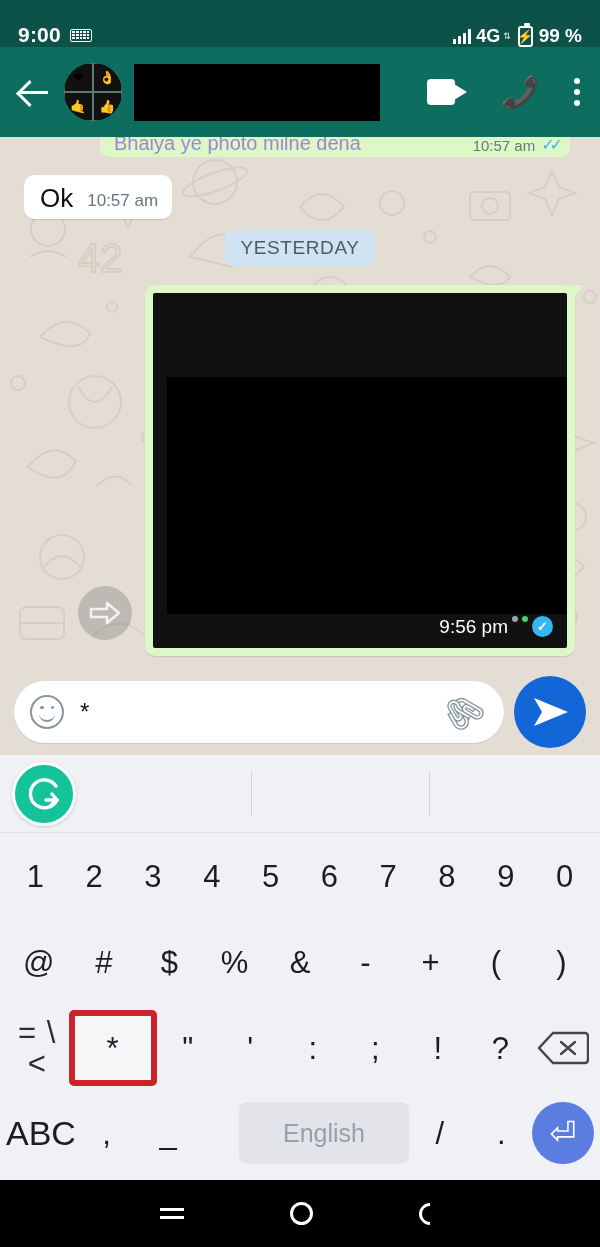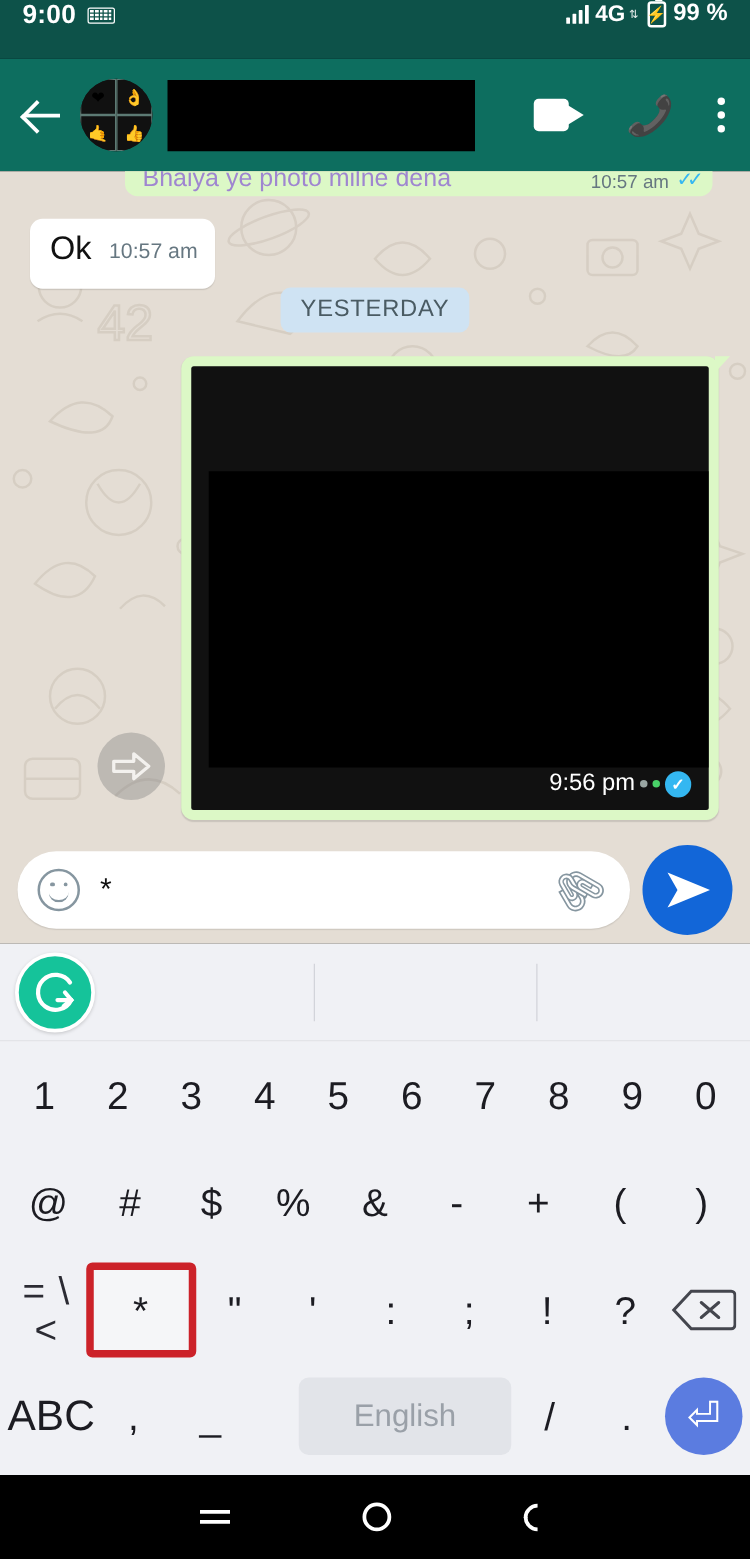--- a/index.html
+++ b/index.html
@@ -7,21 +7,21 @@
     width:600px; height:1247px;
     font-family:"Liberation Sans", sans-serif;
     background:#000; overflow:hidden;
   }
   .phone { position:relative; width:600px; height:1247px; overflow:hidden; }
 
   
   .statusbar {
     position:absolute; top:0; left:0; width:600px; height:47px;
     background:#0d5249; color:#fff;
-    display:flex; align-items:flex-start; justify-content:space-between;
+    display:flex; align-items:flex-end; justify-content:space-between;
     padding:0 18px;
   }
   .sb-left { display:flex; align-items:center; gap:9px; }
   .sb-clock { font-size:21px; font-weight:bold; letter-spacing:.2px; }
   .kbd-glyph {
     width:22px; height:13px; border:1.5px solid #fff; border-radius:2px;
     display:grid; grid-template-columns:repeat(5,1fr); grid-template-rows:repeat(3,1fr);
     gap:1px; padding:1.5px;
   }
   .kbd-glyph i { background:#fff; display:block; }
@@ -87,21 +87,21 @@
     padding:0 12px 3px 0; overflow:hidden;
   }
   .msg-top .txt {
     position:absolute; left:14px; bottom:2px; font-size:20px; color:#6d28d9; opacity:.55;
     white-space:nowrap;
   }
   .msg-top .time { font-size:15px; color:#667781; position:relative; z-index:2;}
   .ticks { color:#34b7f1; font-size:16px; letter-spacing:-5px; position:relative; z-index:2;}
   .bubble-in {
     position:absolute; top:38px; left:24px; background:#fff; border-radius:10px;
-    padding:8px 14px 17px 16px; display:flex; align-items:flex-end; gap:14px;
+    padding:8px 14px 5px 16px; display:flex; align-items:flex-end; gap:14px;
     box-shadow:0 1px 1px rgba(0,0,0,.12);
   }
   .bubble-in .txt { font-size:26px; color:#111; }
   .bubble-in .time { font-size:17px; color:#667781; padding-bottom:3px; }
   .daypill {
     position:absolute; top:93px; left:50%; transform:translateX(-50%);
     background:#cfe3f3; color:#4a5b63; font-size:19px; letter-spacing:.6px;
     padding:7px 16px; border-radius:8px;
   }
   .media-wrap { position:absolute; top:148px; left:145px; }
@@ -112,21 +112,21 @@
   .media-bubble:after{
     content:""; position:absolute; right:-9px; top:0;
     border-top:0 solid transparent; border-bottom:13px solid transparent;
     border-left:12px solid #dcf8c6;
   }
   .media-img {
     width:100%; height:355px; background:#111; position:relative; border-radius:2px; overflow:hidden;
   }
   .media-img .inner { position:absolute; left:14px; top:84px; right:0; height:237px; background:#000; }
   .media-meta {
-    position:absolute; right:14px; bottom:10px; display:flex; align-items:center; gap:4px; z-index:3;
+    position:absolute; right:14px; bottom:10px; display:flex; align-items:flex-start; gap:4px; z-index:3;
   }
   .media-meta .time { color:#fff; font-size:19px; }
   .media-meta .dot { width:6px; height:6px; border-radius:50%; display:block; }
   .d1 { background:#9aa6a3; } .d2 { background:#49d268; }
   .bluecheck {
     width:21px; height:21px; border-radius:50%; background:#34b7f1;
     display:flex; align-items:center; justify-content:center;
     color:#fff; font-size:13px; font-weight:bold;
   }
   .fwd-btn {

